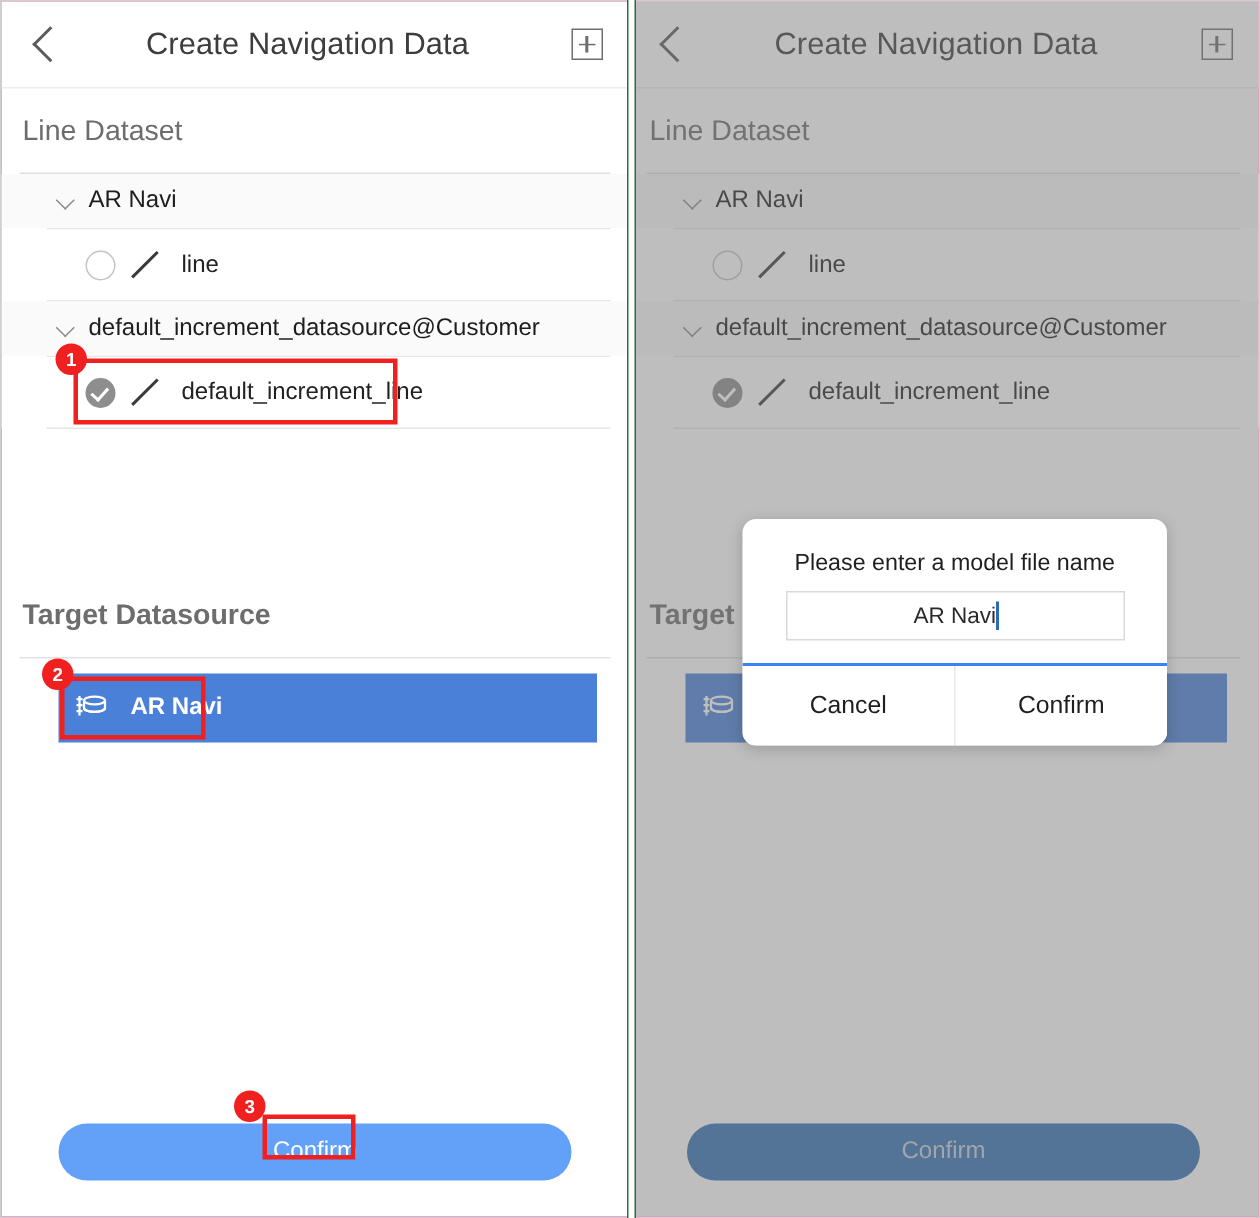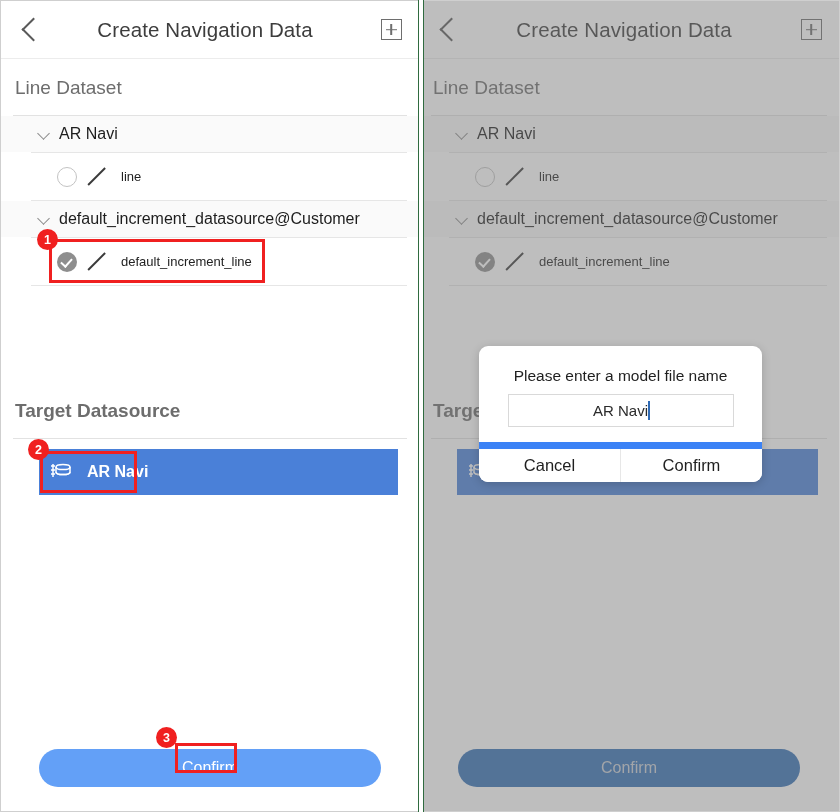--- a/index.html
+++ b/index.html
@@ -184,21 +184,21 @@
     content: "";
     position: absolute;
     left: 3px; top: 18px;
     width: 24px; height: 1.6px;
     background: #3a3a3a;
     transform: rotate(-45deg);
     transform-origin: left center;
   }
   .leaf-label {
     margin-left: 14px;
-    font-size: 13px;
+    font-size: 16px;
     color: #222222;
   }
 
   
   .target-wrap { margin-top: 96px; font-weight: bold; }
   .ds-bar {
     margin: 10px 21px 0 38px;
     height: 46px;
     background: #4a80d8;
     display: flex;
@@ -245,21 +245,21 @@
 
   
   .dim {
     position: absolute;
     inset: 0;
     background: rgba(120,120,120,0.48);
     z-index: 20;
   }
   .dialog {
     position: absolute;
-    left: 60px; top: 345px;
+    left: 76px; top: 345px;
     width: 283px;
     background: #ffffff;
     border-radius: 9px;
     z-index: 30;
     box-shadow: 0 2px 10px rgba(0,0,0,0.18);
     overflow: hidden;
   }
   .dialog-title {
     text-align: center;
     font-size: 15.5px;
@@ -286,23 +286,23 @@
   .caret-bar {
     position: absolute;
     left: 50%;
     margin-left: 27px;
     top: 7px;
     width: 2px; height: 19px;
     background: #2f6ab5;
   }
   .dialog-actions {
     margin-top: 15px;
-    border-top: 7px solid #3b82f6;
-    display: flex;
-    height: 40px;
+    border-top: 2px solid #3b82f6;
+    display: flex;
+    height: 55px;
   }
   .dialog-btn {
     flex: 1;
     display: flex;
     align-items: center;
     justify-content: center;
     font-size: 16.5px;
     color: #1f1f1f;
     cursor: pointer;
     background: #ffffff;

